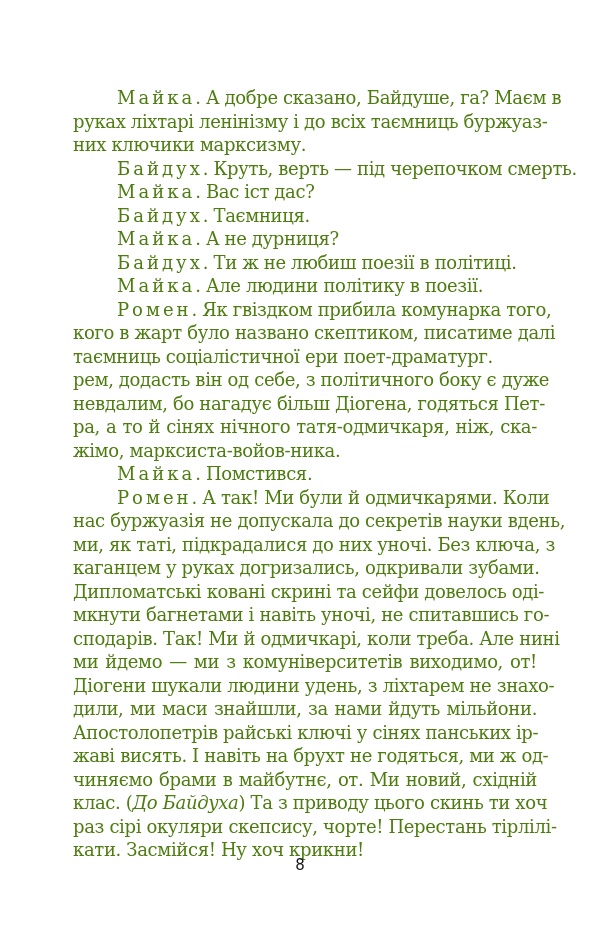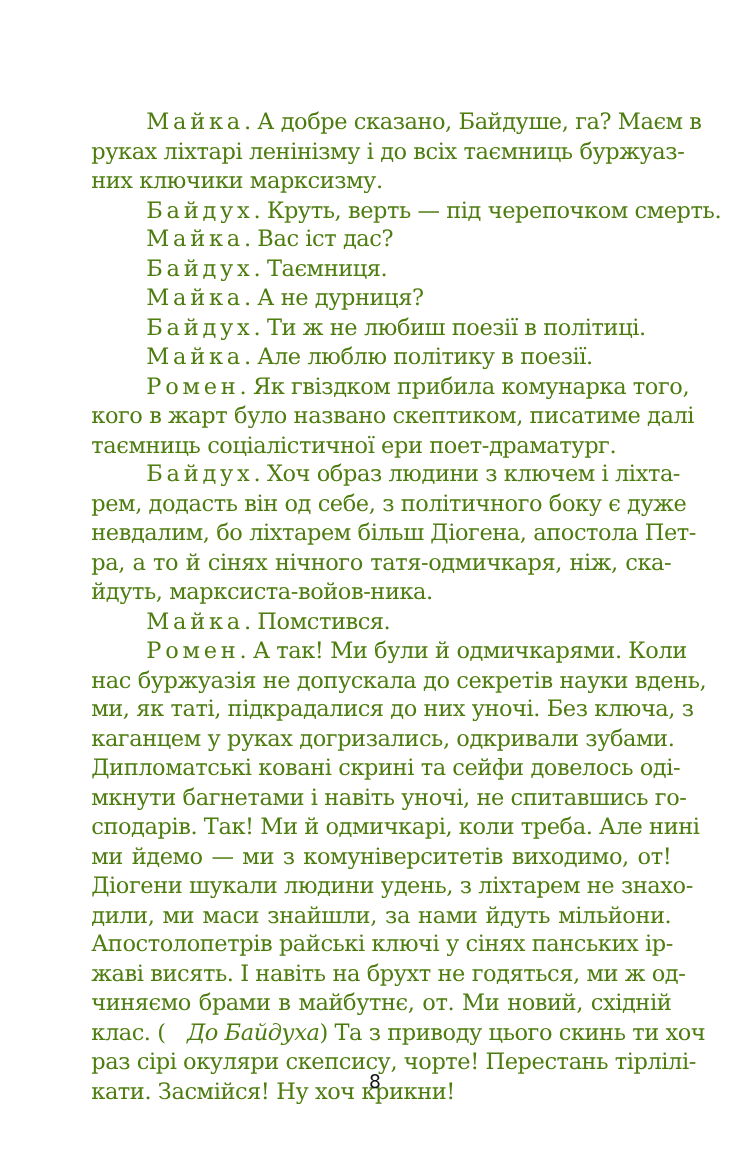--- a/index.html
+++ b/index.html
@@ -12,47 +12,46 @@
     height:23.5px;
     color:#4d7c0f;
     white-space:nowrap;
     text-align:justify;
     text-align-last:justify;
     letter-spacing:-0.35px;
   }
   .line.last { text-align-last:left; }
   .line.indent { padding-left:44px; }
   .speaker { letter-spacing:3px; }
-  .it { font-style:italic;margin-left:17px; }
+  .it { font-style:italic; }
   .pagenum {
     position:absolute; top:856px; left:0; width:600px; text-align:center;
     font-family:"DejaVu Sans", "Liberation Sans", sans-serif; font-size:15px; color:#161616;
   }
 </style>
 </head>
 <body>
 
 <div class="page" id="page">
     <div class="line indent"><span class="speaker">Майка</span><span>. А добре сказано, Байдуше, га? Маєм в</span></div>
     <div class="line"><span>руках ліхтарі ленінізму і до всіх таємниць буржуаз-</span></div>
     <div class="line last"><span>них ключики марксизму.</span></div>
     <div class="line indent last"><span class="speaker">Байдух</span><span>. Круть, верть — під черепочком смерть.</span></div>
     <div class="line indent last"><span class="speaker">Майка</span><span>. Вас іст дас?</span></div>
     <div class="line indent last"><span class="speaker">Байдух</span><span>. Таємниця.</span></div>
     <div class="line indent last"><span class="speaker">Майка</span><span>. А не дурниця?</span></div>
     <div class="line indent last"><span class="speaker">Байдух</span><span>. Ти ж не любиш поезії в політиці.</span></div>
-    <div class="line indent last"><span class="speaker">Майка</span><span>. Але люблю політику в поезії.</span></div>
+    <div class="line indent last"><span class="speaker">Майка</span><span>. Але людини політику в поезії.</span></div>
     <div class="line indent"><span class="speaker">Ромен</span><span>. Як гвіздком прибила комунарка того,</span></div>
     <div class="line"><span>кого в жарт було названо скептиком, писатиме далі</span></div>
     <div class="line last"><span>таємниць соціалістичної ери поет-драматург.</span></div>
-    <div class="line indent"><span class="speaker">Байдух</span><span>. Хоч образ людини з ключем і ліхта-</span></div>
     <div class="line"><span>рем, додасть він од себе, з політичного боку є дуже</span></div>
-    <div class="line"><span>невдалим, бо ліхтарем більш Діогена, апостола Пет-</span></div>
+    <div class="line"><span>невдалим, бо нагадує більш Діогена, годяться Пет-</span></div>
     <div class="line"><span>ра, а то й сінях нічного татя-одмичкаря, ніж, ска-</span></div>
-    <div class="line last"><span>йдуть, марксиста-войов-ника.</span></div>
+    <div class="line last"><span>жімо, марксиста-войов-ника.</span></div>
     <div class="line indent last"><span class="speaker">Майка</span><span>. Помстився.</span></div>
     <div class="line indent"><span class="speaker">Ромен</span><span>. А так! Ми були й одмичкарями. Коли</span></div>
     <div class="line"><span>нас буржуазія не допускала до секретів науки вдень,</span></div>
     <div class="line"><span>ми, як таті, підкрадалися до них уночі. Без ключа, з</span></div>
     <div class="line"><span>каганцем у руках догризались, одкривали зубами.</span></div>
     <div class="line"><span>Дипломатські ковані скрині та сейфи довелось оді-</span></div>
     <div class="line"><span>мкнути багнетами і навіть уночі, не спитавшись го-</span></div>
     <div class="line"><span>сподарів. Так! Ми й одмичкарі, коли треба. Але нині</span></div>
     <div class="line"><span>ми йдемо — ми з комуніверситетів виходимо, от!</span></div>
     <div class="line"><span>Діогени шукали людини удень, з ліхтарем не знахо-</span></div>

